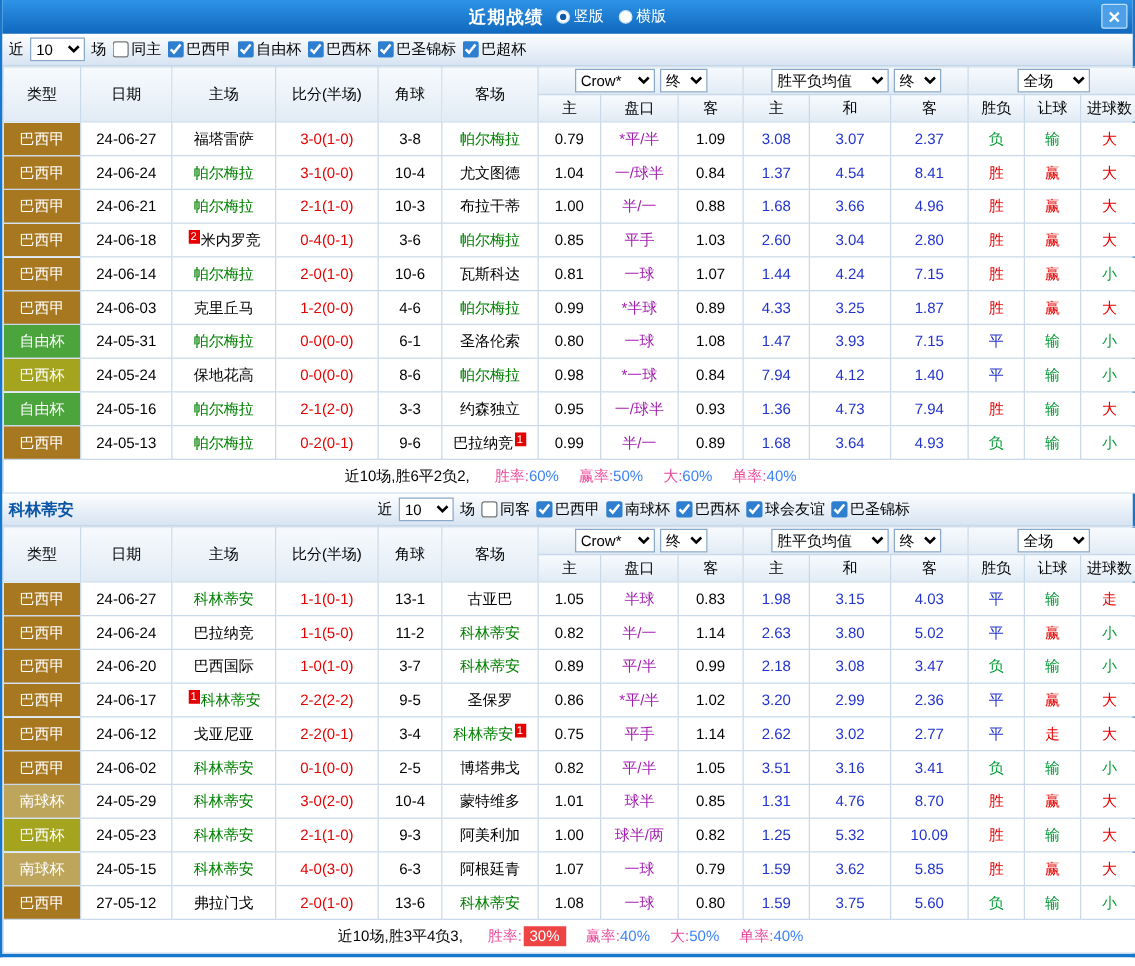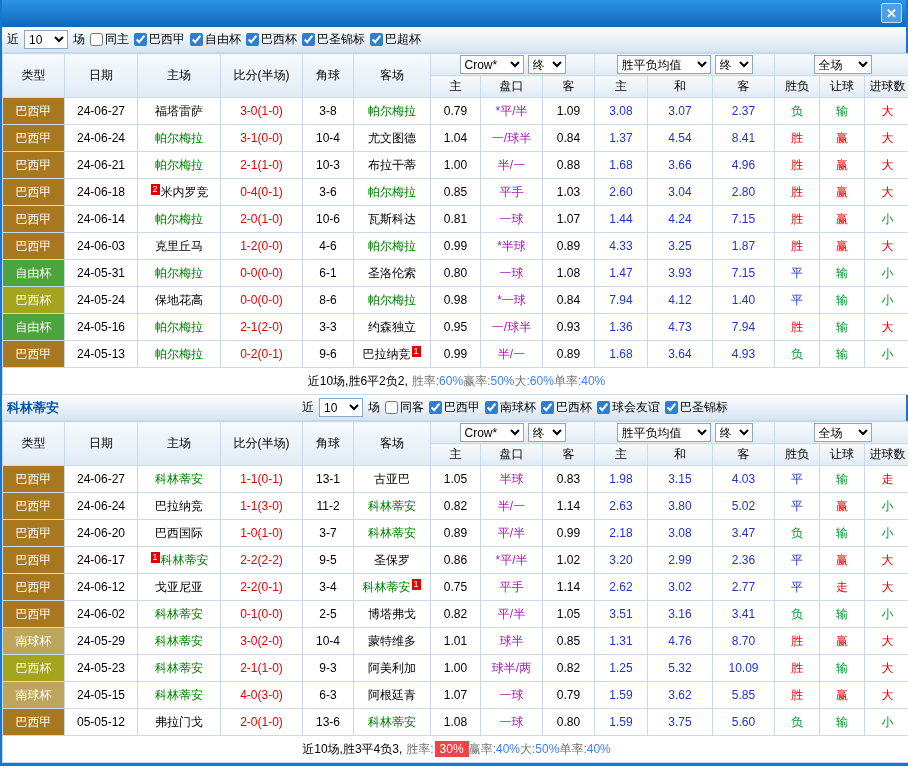--- a/index.html
+++ b/index.html
@@ -31,29 +31,42 @@
   td.league{color:#fff}
   td.score{color:#E60000}
   td.handicap{color:#a21caf}
   td.avg{color:#2233CC}
   td.res{font-weight:normal}
   .self{color:#008000}
   .opp{color:#000}
   .card-badge{display:inline-block;background:#E60000;color:#fff;font-size:9px;line-height:11px;min-width:9px;padding:0 1px;vertical-align:top;margin:0 1px}
   td.summary{height:27px;color:#000}
   .sum-prefix{color:#000;margin-right:4px}
-  .sum-label{color:#737373;margin-left:0}
+  .sum-label{color:#ec4899;margin-left:16px}
   .sum-val{color:#3b82f6}
   .sum-val.boxed{background:#ef4444;color:#fff;padding:1px 5px;margin-left:1px}
 </style>
 </head>
 <body>
 
 <div class="app">
   <div class="titlebar">
+    <div class="titlebar-center">
+      <span class="title">近期战绩</span>
+      <span class="radio-group">
+        <span class="radio">
+          <span class="radio-circle selected"></span>
+          <span>竖版</span>
+        </span>
+        <span class="radio">
+          <span class="radio-circle"></span>
+          <span>横版</span>
+        </span>
+      </span>
+    </div>
     <div class="close-btn">
       <span>✕</span>
     </div>
   </div>
   <div id="sections">
       <div class="section-bar">
         <span class="filters">
           <span class="lbl">近</span>
           <select class="count-select" style="width: 44px;"><option>10</option></select>
           <span class="lbl">场</span>
@@ -390,21 +403,21 @@
             <td class="avg">3.15</td>
             <td class="avg">4.03</td>
             <td class="res" style="color: rgb(34, 51, 204);">平</td>
             <td class="res" style="color: rgb(0, 153, 51);">输</td>
             <td class="res" style="color: rgb(230, 0, 0);">走</td>
           </tr>
           <tr>
             <td class="league" style="background: rgb(168, 120, 32);">巴西甲</td>
             <td class="date">24-06-24</td>
             <td><span class="opp">巴拉纳竞</span></td>
-            <td class="score">1-1(3-0)</td>
+            <td class="score">1-1(5-0)</td>
             <td class="corner">11-2</td>
             <td><span class="self">科林蒂安</span></td>
             <td class="odds">0.82</td>
             <td class="handicap">半/一</td>
             <td class="odds">1.14</td>
             <td class="avg">2.63</td>
             <td class="avg">3.80</td>
             <td class="avg">5.02</td>
             <td class="res" style="color: rgb(34, 51, 204);">平</td>
             <td class="res" style="color: rgb(230, 0, 0);">赢</td>
@@ -524,21 +537,21 @@
             <td class="odds">0.79</td>
             <td class="avg">1.59</td>
             <td class="avg">3.62</td>
             <td class="avg">5.85</td>
             <td class="res" style="color: rgb(230, 0, 0);">胜</td>
             <td class="res" style="color: rgb(230, 0, 0);">赢</td>
             <td class="res" style="color: rgb(230, 0, 0);">大</td>
           </tr>
           <tr>
             <td class="league" style="background: rgb(168, 120, 32);">巴西甲</td>
-            <td class="date">05-05-12</td>
+            <td class="date">27-05-12</td>
             <td><span class="opp">弗拉门戈</span></td>
             <td class="score">2-0(1-0)</td>
             <td class="corner">13-6</td>
             <td><span class="self">科林蒂安</span></td>
             <td class="odds">1.08</td>
             <td class="handicap">一球</td>
             <td class="odds">0.80</td>
             <td class="avg">1.59</td>
             <td class="avg">3.75</td>
             <td class="avg">5.60</td>

